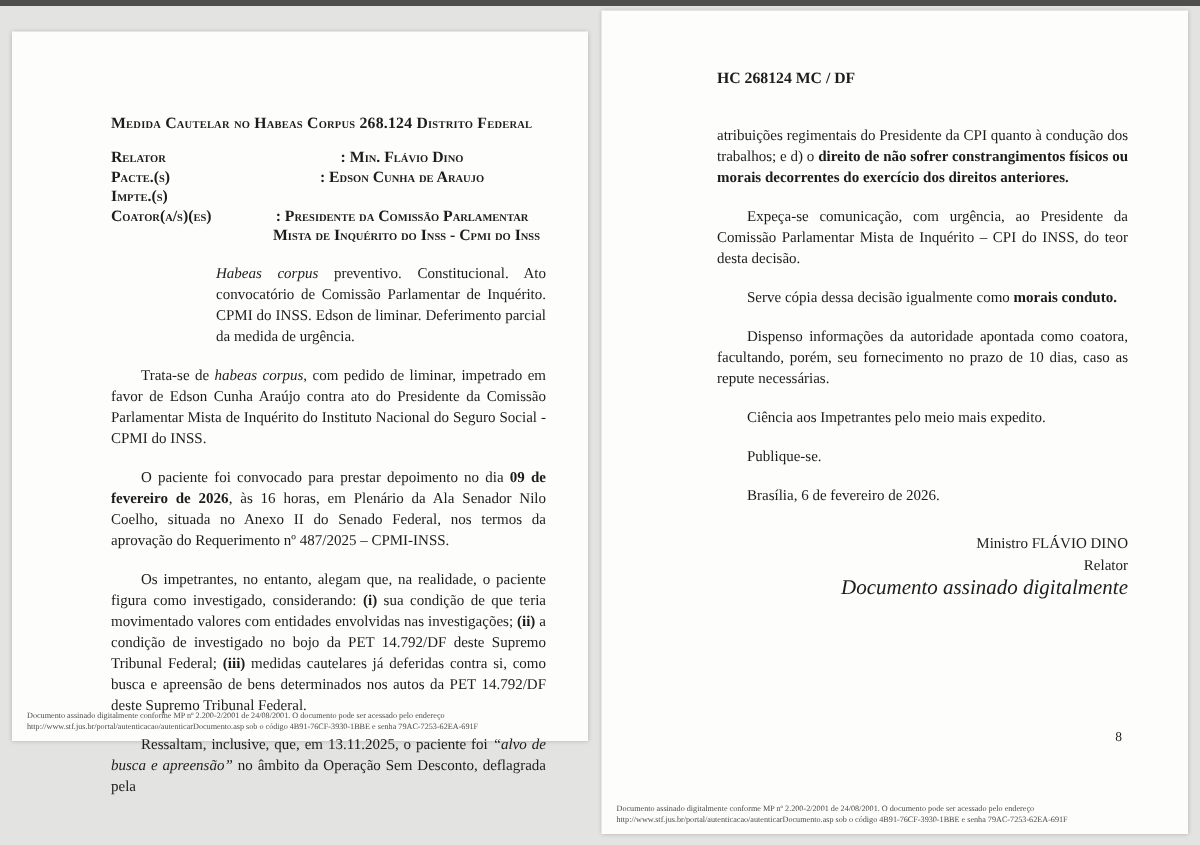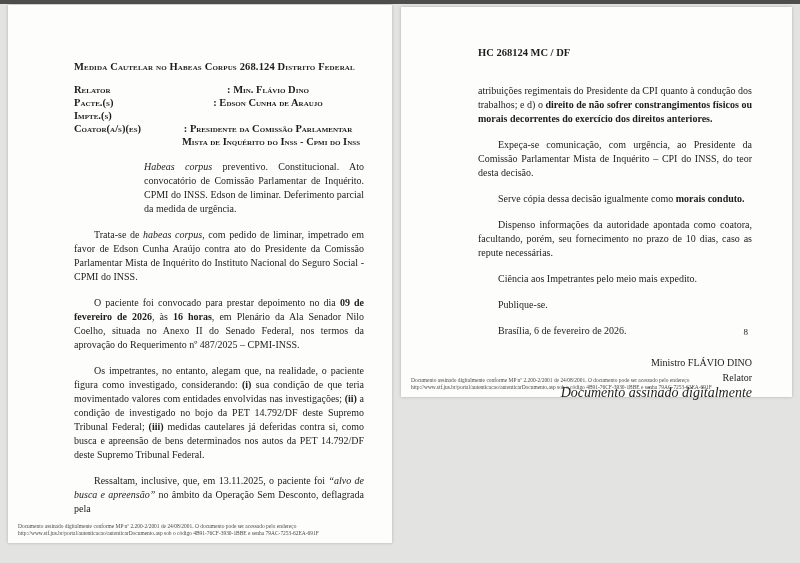--- a/index.html
+++ b/index.html
@@ -15,22 +15,22 @@
     position:relative;width:800px;height:563px;overflow:hidden;
     background:var(--backdrop);
     font-family:"Liberation Serif","DejaVu Serif",serif;
     color:var(--ink);
   }
   .top-strip{position:absolute;left:0;top:0;width:800px;height:4px;background:var(--scan-edge);}
   .page{
     position:absolute;background:var(--page-background);
     box-shadow:0 0 3px rgba(0,0,0,.22);
   }
-  .page1{left:8px;top:5px;width:384px;height:538px;}
-  .page2{left:401px;top:7px;width:391px;height:390px;}
+  .page1{left:8px;top:21px;width:384px;height:473px;}
+  .page2{left:401px;top:7px;width:391px;height:549px;}
 
   .content1{position:absolute;left:66px;right:28px;top:56px;}
   .content2{position:absolute;left:77px;right:40px;top:40px;}
 
   .doc-title{
     font-weight:bold;font-variant:small-caps;font-size:10.5px;
     letter-spacing:.15px;white-space:nowrap;
   }
   .parties{margin-top:11px;font-weight:bold;font-variant:small-caps;font-size:10.5px;line-height:13px;}
   .party-row{display:flex;}
@@ -81,21 +81,21 @@
           <div class="party-row">
             <div class="party-label">Coator(a/s)(es)</div>
             <div class="party-value">: Presidente da Comissão Parlamentar Mista de Inquérito do Inss - Cpmi do Inss</div>
           </div>
         </div>
       <div class="ementa bodytext">
           <div class="para"><span style="font-style: italic;">Habeas corpus</span><span> preventivo. Constitucional. Ato convocatório de Comissão Parlamentar de Inquérito. CPMI do INSS. Edson de liminar. Deferimento parcial da medida de urgência.</span></div>
         </div>
       <div class="bodytext">
           <div class="para indent"><span>Trata-se de </span><span style="font-style: italic;">habeas corpus</span><span>, com pedido de liminar, impetrado em favor de Edson Cunha Araújo contra ato do Presidente da Comissão Parlamentar Mista de Inquérito do Instituto Nacional do Seguro Social - CPMI do INSS.</span></div>
-          <div class="para indent"><span>O paciente foi convocado para prestar depoimento no dia </span><span style="font-weight: bold;">09 de fevereiro de 2026</span><span>, às </span><span style="font-weight: bold;">16 horas</span><span>, em Plenário da Ala Senador Nilo Coelho, situada no Anexo II do Senado Federal, nos termos da aprovação do Requerimento nº 487/2025 – CPMI-INSS.</span></div>
+          <div class="para indent"><span>O paciente foi convocado para prestar depoimento no dia </span><span style="font-weight: bold;">09 de fevereiro de 2026</span><span>, às </span><span style="font-weight: normal;">16 horas</span><span>, em Plenário da Ala Senador Nilo Coelho, situada no Anexo II do Senado Federal, nos termos da aprovação do Requerimento nº 487/2025 – CPMI-INSS.</span></div>
           <div class="para indent"><span>Os impetrantes, no entanto, alegam que, na realidade, o paciente figura como investigado, considerando: </span><span style="font-weight: bold;">(i)</span><span> sua condição de que teria movimentado valores com entidades envolvidas nas investigações; </span><span style="font-weight: bold;">(ii)</span><span> a condição de investigado no bojo da PET 14.792/DF deste Supremo Tribunal Federal; </span><span style="font-weight: bold;">(iii)</span><span> medidas cautelares já deferidas contra si, como busca e apreensão de bens determinados nos autos da PET 14.792/DF deste Supremo Tribunal Federal.</span></div>
           <div class="para indent"><span>Ressaltam, inclusive, que, em 13.11.2025, o paciente foi </span><span style="font-style: italic;">“alvo de busca e apreensão”</span><span> no âmbito da Operação Sem Desconto, deflagrada pela</span></div>
         </div>
     </div>
     <div class="footer">
       <div>Documento assinado digitalmente conforme MP nº 2.200-2/2001 de 24/08/2001. O documento pode ser acessado pelo endereço</div>
       <div>http://www.stf.jus.br/portal/autenticacao/autenticarDocumento.asp sob o código 4B91-76CF-3930-1BBE e senha 79AC-7253-62EA-691F</div>
     </div>
   </div>
 

